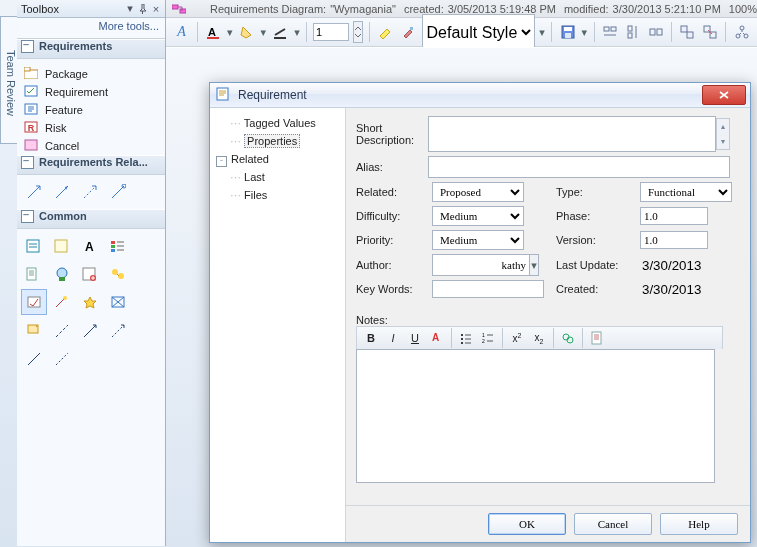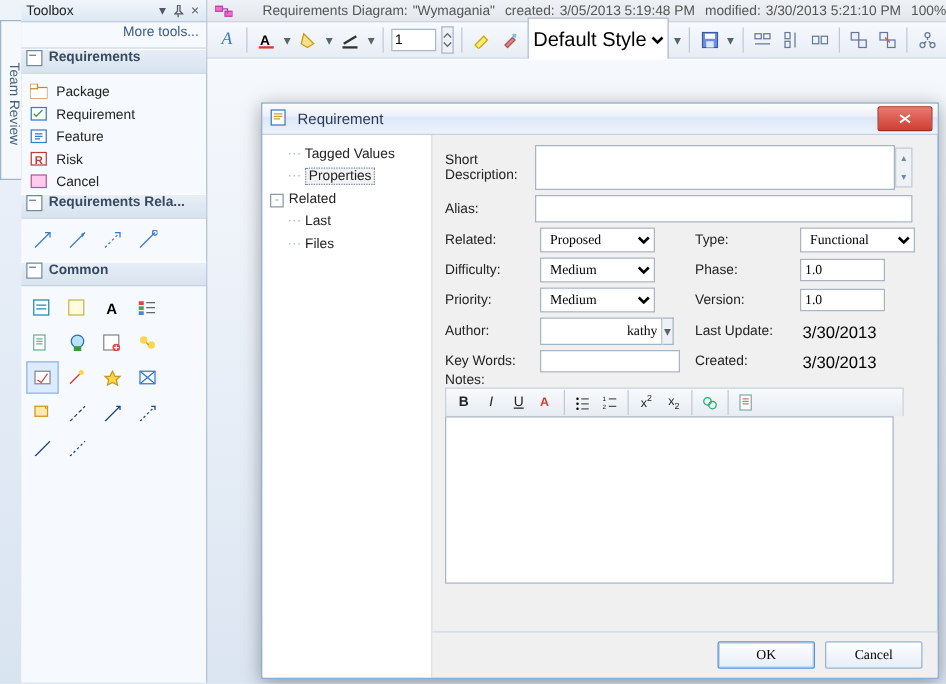--- a/index.html
+++ b/index.html
@@ -46,21 +46,21 @@
   .form{flex:1;padding:8px 10px;position:relative}
   .row{display:flex;align-items:center;margin-bottom:4px}
   .lbl{width:72px;color:#222}
   .lbl2{width:72px}
   .input,.select,.ta{font:11px Tahoma;border:1px solid #a8b4c2;padding:2px 3px;background:#fff}
   .desc{width:280px;height:30px;resize:none}
   .alias{width:280px;height:16px}
   .select{height:20px;width:92px}
   .twocol{display:grid;grid-template-columns:72px 120px 80px 100px;row-gap:4px;column-gap:4px;align-items:center;margin-top:2px}
   .txt-ro{border:none;background:transparent;width:90px}
-  .notes-lbl{margin-top:0}
+  .notes-lbl{margin-top:16px}
   .rt-toolbar{height:22px;background:linear-gradient(#f8fafc,#e7ecf3);border:1px solid #c9d2dc;border-bottom:none;display:flex;align-items:center;padding:0 4px;gap:2px}
   .rt-toolbar .tbicon{width:18px;height:18px}
   .rt-area{width:357px;height:132px;border:1px solid #a8b4c2;background:#fff}
   .btnbar{position:absolute;left:0;right:0;bottom:0;height:36px;border-top:1px solid #d0d7df;display:flex;align-items:center;justify-content:flex-end;gap:8px;padding-right:12px;background:#f0f0f0}
   .wbtn{min-width:78px;height:22px;border:1px solid #9ab3cf;background:linear-gradient(#fefefe,#e7eef8);border-radius:2px;cursor:pointer;font:11px Tahoma}
   .wbtn.primary{border-color:#5a8fd6;box-shadow:0 0 0 1px #bcd5f2 inset}
   .scroll-stub{width:12px;height:30px;border:1px solid #c1cad5;background:#eef2f7;display:flex;flex-direction:column}
   .scroll-stub div{flex:1;display:flex;align-items:center;justify-content:center;color:#7787a0;font-size:8px}
   svg{display:block}
 </style>
@@ -529,16 +529,17 @@
               <rect x="1" y="1" width="9" height="12" fill="#fff" stroke="#8aa"></rect>
               <path d="M3 4h5M3 6h5M3 8h5" stroke="#c77"></path>
             </svg>
           </div>
       </div>
       <div class="rt-area" contenteditable="true" style=""></div>
 
       <div class="btnbar">
         <button class="wbtn primary">OK</button>
         <button class="wbtn">Cancel</button>
+        <button class="wbtn">Help</button>
       </div>
     </div>
   </div>
 </div>
 
 </body></html>

